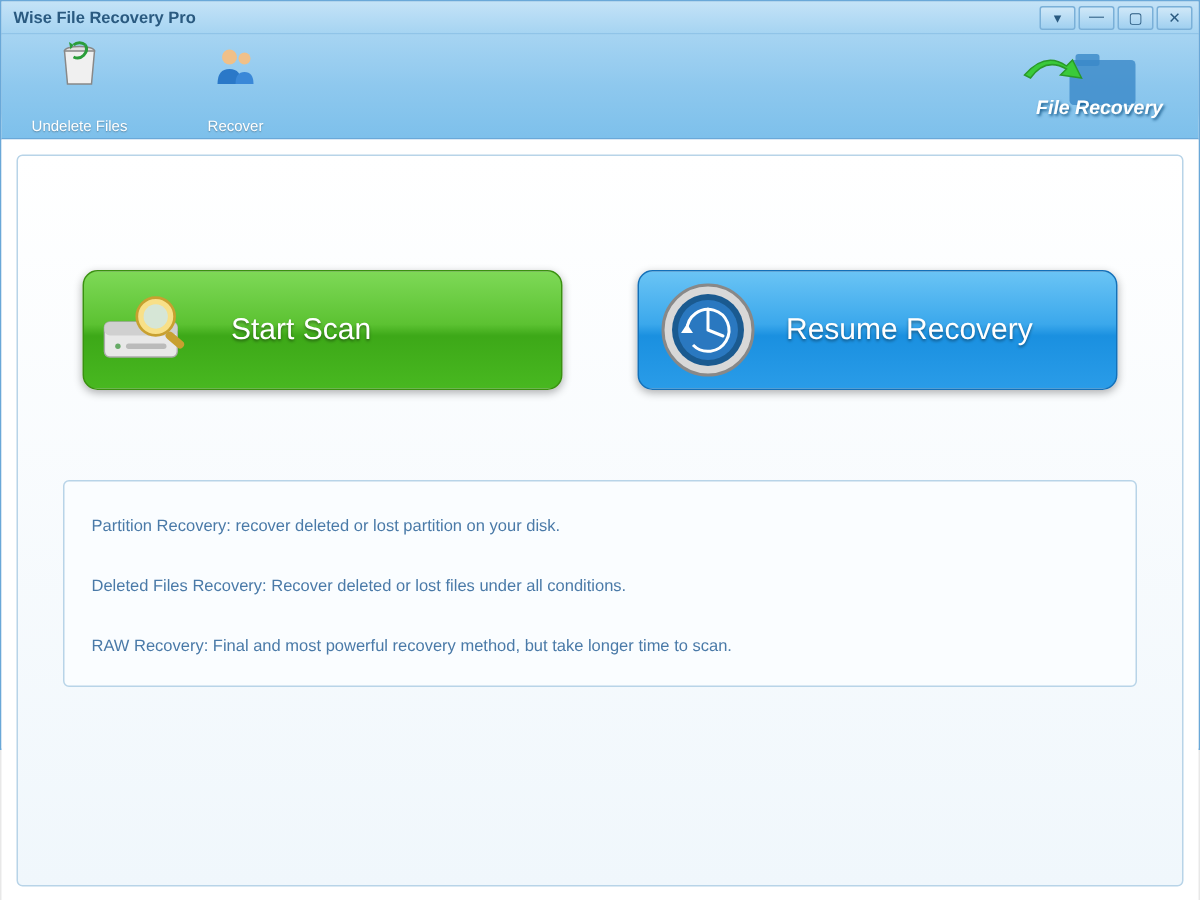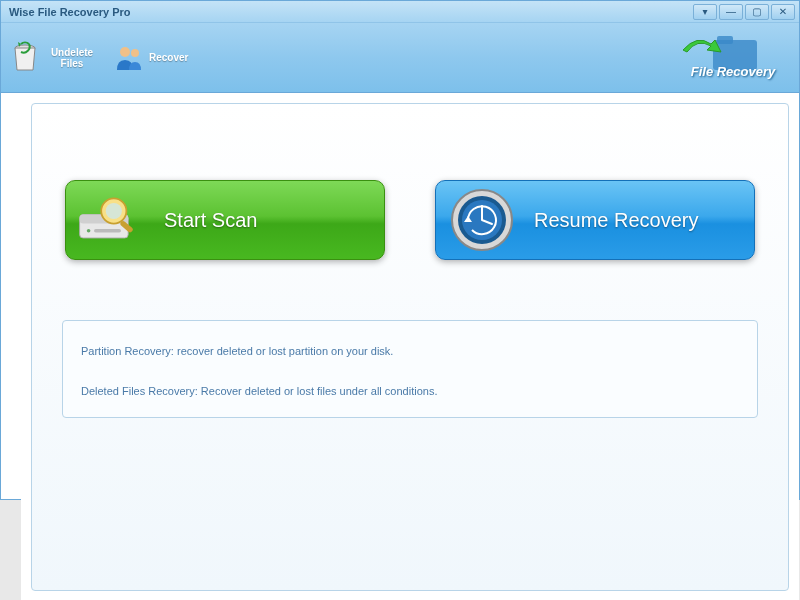--- a/index.html
+++ b/index.html
@@ -33,25 +33,25 @@
   
   .toolbar {
     height: 70px;
     background: linear-gradient(to bottom, #a6d4f2 0%, #8ec8ee 50%, #7dc0eb 100%);
     border-bottom: 1px solid #6aa8d8;
     display: flex; align-items: center;
     padding: 2px 6px;
   }
   .toolbar .tab {
     width: 92px; height: 64px;
-    display: flex; flex-direction: row; align-items: center; justify-content: flex-start;
+    display: flex; flex-direction: column; align-items: center; justify-content: space-between;
     margin-right: 12px;
     border-radius: 6px;
     cursor: pointer;
-    font-size: 10px; color: #fff; font-weight: bold;
+    font-size: 10px; color: #fff; font-weight: normal;
     text-align: center;
     text-shadow: 0 1px 1px rgba(0,0,0,0.3);
     gap: 2px;
   }
   .toolbar .tab.active {
     background: linear-gradient(to bottom, #c4e6fa, #9cd0f0);
     border: 1px solid #d0eaf8;
     box-shadow: inset 0 0 4px rgba(255,255,255,0.8);
     color: #1a5a90;
     text-shadow: 0 1px 0 rgba(255,255,255,0.5);
@@ -64,21 +64,20 @@
     text-shadow: 1px 1px 2px rgba(0,70,120,0.8);
     position: relative;
   }
   .toolbar .brand svg { position: absolute; left: 4px; top: 4px; }
   .toolbar .brand span { position: relative; z-index: 2; margin-top: 28px; }
   
   .content {
     height: calc(600px - 22px - 70px);
     background: #fff;
     padding: 10px;
-    margin-left: 20px;
   }
   .inner {
     border: 1px solid #b8d4e8;
     border-radius: 4px;
     height: 100%;
     padding: 76px 30px 20px 30px;
     display: flex; flex-direction: column;
     background: linear-gradient(to bottom, #ffffff, #f0f7fc);
   }
   
@@ -206,18 +205,19 @@
               <polygon points="22,32 18,38 26,38" fill="#fff"></polygon>
             </svg>
           </div>
           <div class="blabel">Resume Recovery</div>
         </div>
       </div>
 
       <div class="info">
         <div class="line">Partition Recovery: recover deleted or lost partition on your disk.</div>
         <div class="line">Deleted Files Recovery: Recover deleted or lost files  under all conditions.</div>
+        <div class="line">RAW Recovery: Final and most powerful recovery method, but take longer time to scan.</div>
       </div>
 
     </div>
   </div>
 
 </div>
 
 </body></html>

